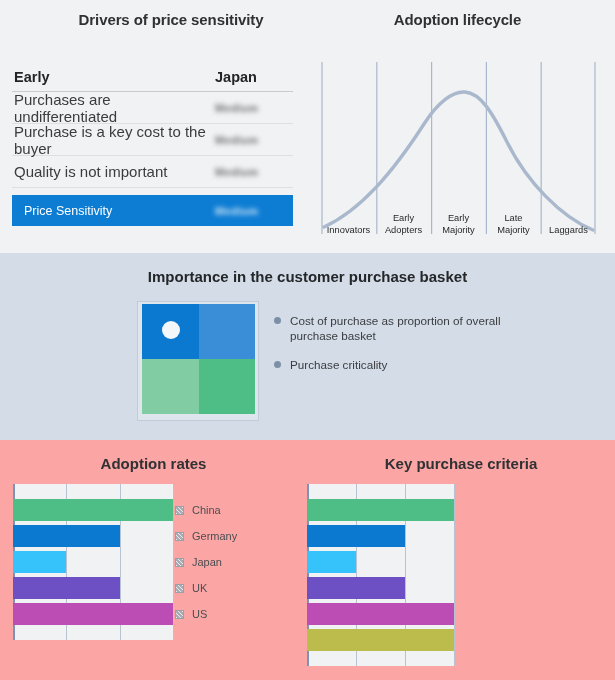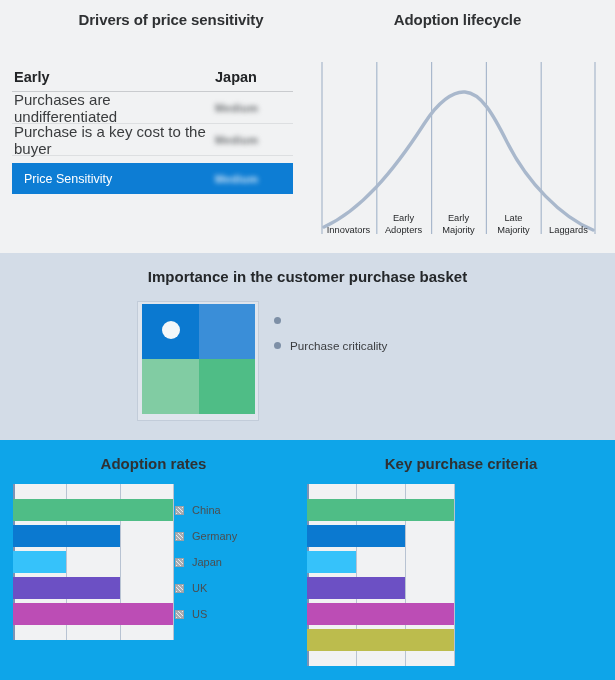--- a/index.html
+++ b/index.html
@@ -233,21 +233,21 @@
     font-size: 11.7px;
     line-height: 15px;
     color: #3b3d40;
     max-width: 218px;
   }
 
   
   #bottom-section {
     top: 440px;
     height: 240px;
-    background: #0ea5e9;
+    background: #fca5a5;
   }
 
   .bar-panel { position: absolute; top: 0; height: 240px; }
   #adoption-panel { left: 0; width: 307px; }
   #criteria-panel { left: 307px; width: 308px; }
 
   .bar-title {
     position: absolute;
     top: 15px;
     width: 100%;
@@ -339,20 +339,24 @@
       <div class="tbl-row tbl-body-row">
         <span class="c-driver">Purchases are undifferentiated</span>
         <span class="c-impact blurred">Medium</span>
       </div>
 
       <div class="tbl-row tbl-body-row">
         <span class="c-driver">Purchase is a key cost to the buyer</span>
         <span class="c-impact blurred">Medium</span>
       </div>
 
+      <div class="tbl-row tbl-body-row">
+        <span class="c-driver">Quality is not important</span>
+        <span class="c-impact blurred">Medium</span>
+      </div>
 
       <div class="tbl-row" id="row-highlight">
         <span class="c-driver">Price Sensitivity</span>
         <span class="c-impact blurred">Medium</span>
       </div>
     </div>
   </div>
 
   <div id="lifecycle-panel">
     <div class="panel-title" id="lifecycle-title">Adoption lifecycle</div>
@@ -404,20 +408,21 @@
       </div>
       <div class="q" id="q-tr"></div>
       <div class="q" id="q-bl"></div>
       <div class="q" id="q-br"></div>
     </div>
   </div>
 
   <div id="mid-legend">
     <div class="mid-legend-item">
       <span class="mid-bullet"></span>
+      <span class="mid-legend-text">Cost of purchase as proportion of overall purchase basket</span>
     </div>
     <div class="mid-legend-item">
       <span class="mid-bullet"></span>
       <span class="mid-legend-text">Purchase criticality</span>
     </div>
   </div>
 </div>
 
 <div class="section" id="bottom-section">
 

